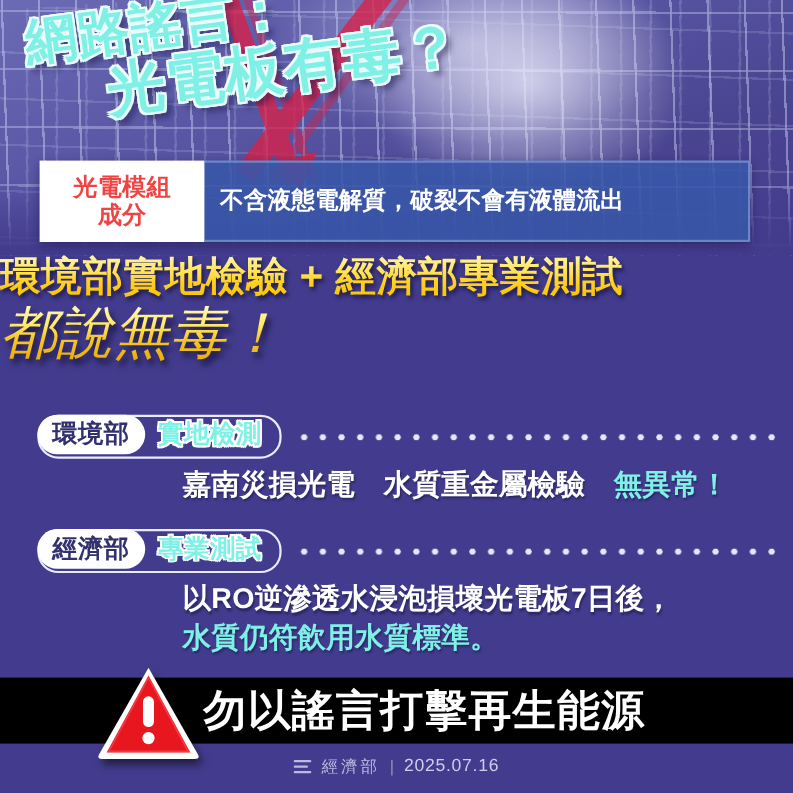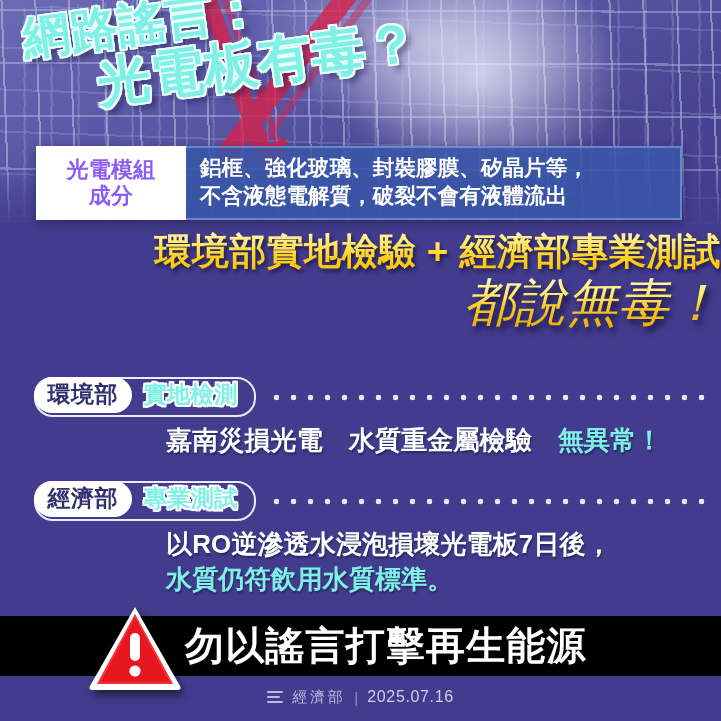--- a/index.html
+++ b/index.html
@@ -68,34 +68,34 @@
   .hl1{font-size:47px;margin-left:6px;}
   .hl2{font-size:53px;margin-left:74px;margin-top:4px;}
 
   
   .compbox{
     position:absolute;left:36px;top:146px;width:646px;height:74px;
     display:flex;align-items:stretch;
     box-shadow:0 3px 9px rgba(16,10,48,.45);
   }
   .comp-label{
-    width:150px;background:#ffffff;color:#8b5cf6;
+    width:150px;background:#ffffff;color:#ef4444;
     display:flex;flex-direction:column;align-items:center;justify-content:center;
     font-weight:bold;font-size:22px;line-height:1.18;letter-spacing:.01em;
   }
   .comp-body{
     flex:1;background:rgba(56,86,168,.88);
     display:flex;flex-direction:column;justify-content:center;
     padding:0 10px 0 14px;color:#ffffff;
     border:2px solid rgba(150,175,230,.55);border-left:none;
   }
   .comp-body div{font-size:21.5px;font-weight:bold;line-height:1.30;letter-spacing:.005em;}
 
   
-  .gold-wrap{position:absolute;left:0;top:232px;width:721px;text-align:right;}
+  .gold-wrap{position:absolute;left:0;top:232px;width:721px;text-align:left;}
   .gold1{
     font-size:37px;font-weight:bold;letter-spacing:.01em;line-height:1.1;
     background:linear-gradient(to bottom,#fff6a8 0%,#ffe14e 40%,#ffd01f 60%,#f5c400 100%);
     -webkit-background-clip:text;background-clip:text;color:transparent;
     filter:drop-shadow(2px 3px 2px rgba(18,12,52,.75));
     white-space:nowrap;
   }
   .gold2{
     margin-top:2px;
     font-size:51px;font-weight:normal;font-style:italic;letter-spacing:.01em;line-height:1.08;
@@ -200,21 +200,20 @@
     <div class="hl-line hl1">網路謠言：</div>
     <div class="hl-line hl2">光電板有毒？</div>
   </div>
 
   <div class="compbox">
     <div class="comp-label">
       <span>光電模組</span>
       <span>成分</span>
     </div>
     <div class="comp-body">
-      <div>鋁框、強化玻璃、封裝膠膜、矽晶片等，</div>
       <div>不含液態電解質，破裂不會有液體流出</div>
     </div>
   </div>
 
   <div class="gold-wrap">
     <div class="gold1">環境部實地檢驗 + 經濟部專業測試</div>
     <div class="gold2">都說無毒！</div>
   </div>
 
   <div class="section sec1">

